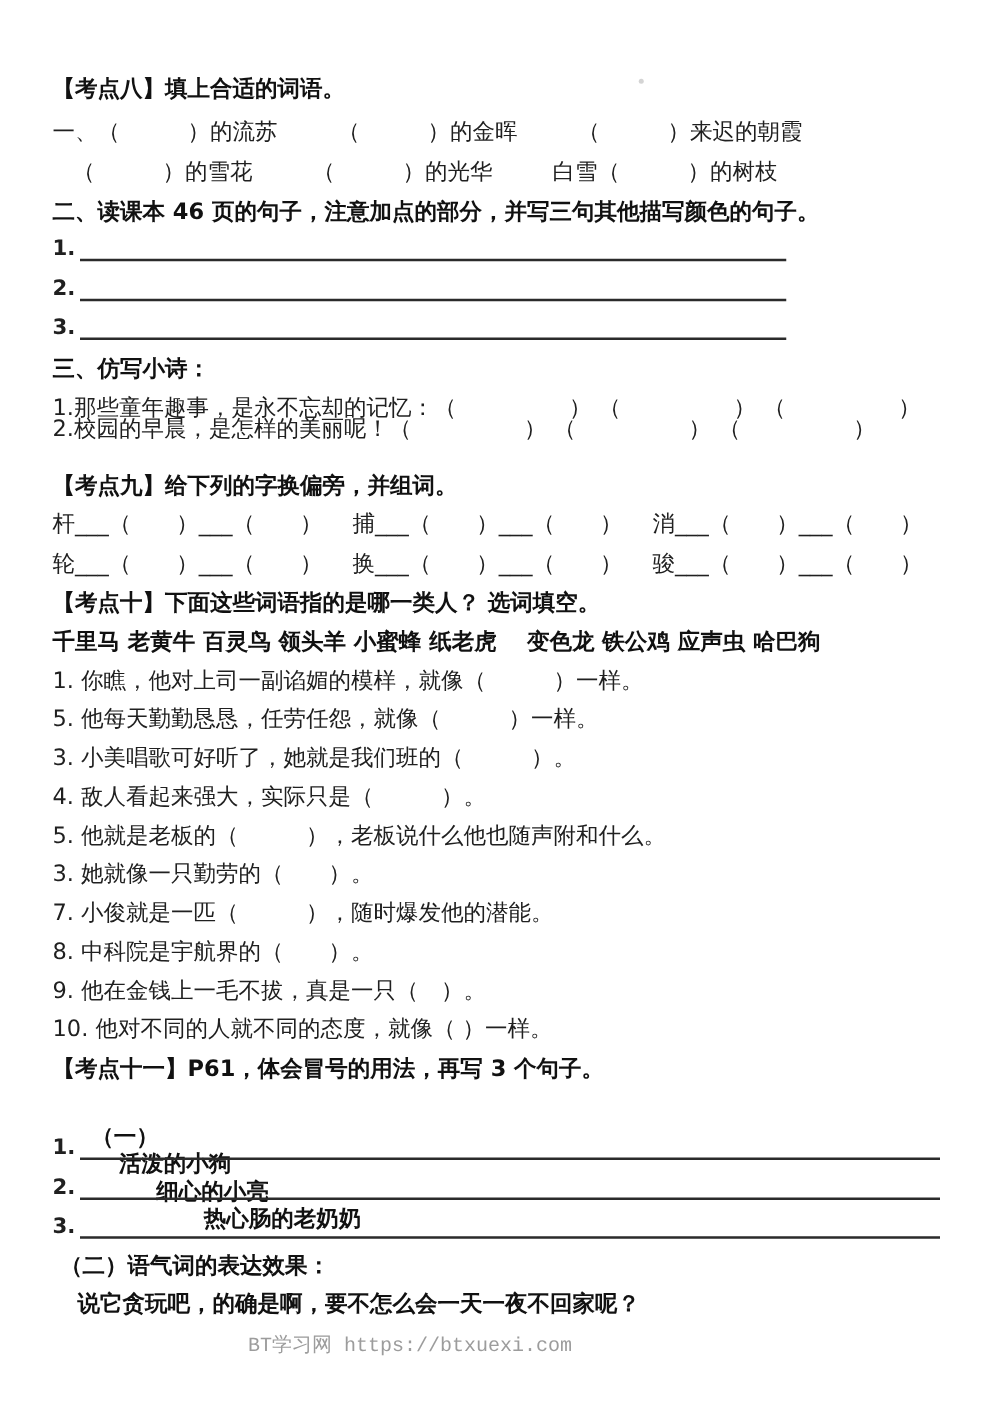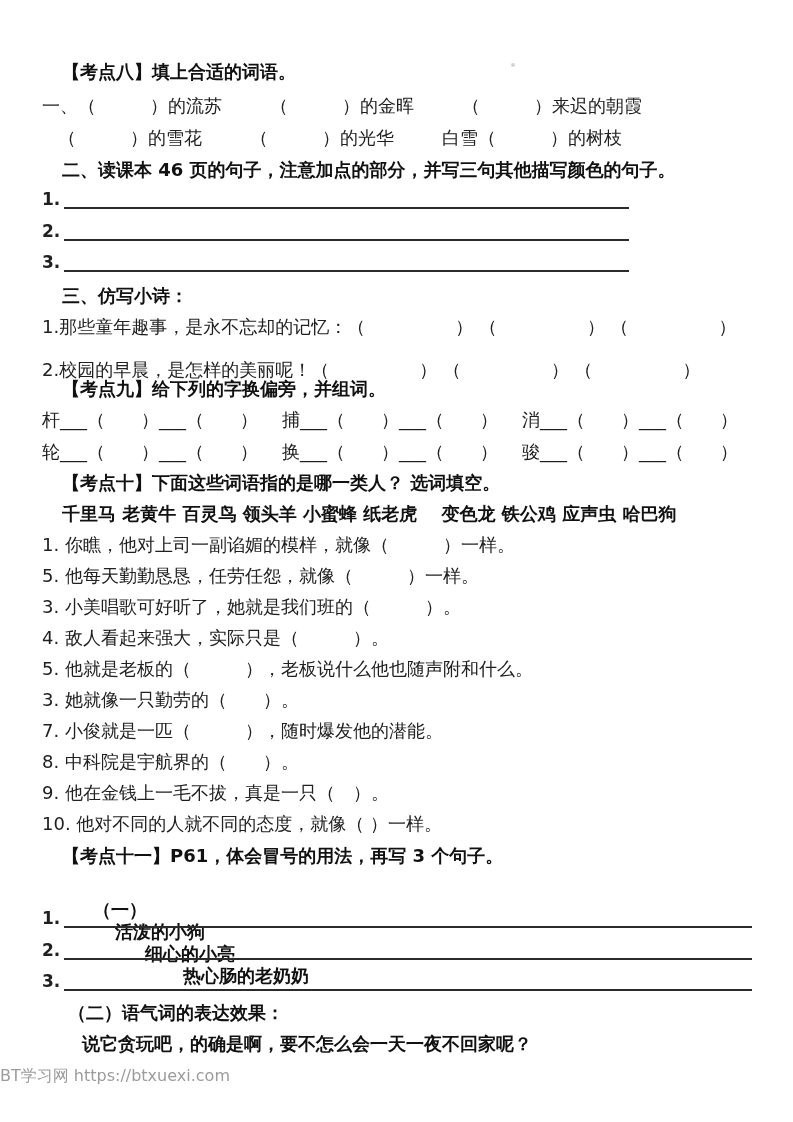--- a/index.html
+++ b/index.html
@@ -11,38 +11,38 @@
     color:#202020;
     overflow:hidden;
   }
   .line{
     position:absolute;
     left:42px;
     font-size:18px;
     line-height:22px;
     white-space:pre;
   }
-  .bold{font-weight:700;color:#111111;margin-left:20px;}
+  .bold{font-weight:700;color:#111111;}
   .rowflex{display:flex;}
   .rowflex span{white-space:pre;}
   .gap34{gap:48px;}
   .gap24{gap:24px;}
   .blankline{display:flex;align-items:flex-end;}
   .blankline .num{font-weight:700;font-size:17px;line-height:20px;margin-right:4px;}
   .uline{display:inline-block;height:20px;border-bottom:2px solid #2b2b2b;}
   .uw-short{width:565px;}
   .uw-long{width:688px;}
   .examples span{white-space:pre;}
   .ex-label{margin-left:6px;}
   .ex1{margin-left:28px;}
   .ex2{margin-left:58px;}
   .ex3{margin-left:96px;}
   .footer{
     position:absolute;left:0;top:1066px;width:656px;
-    color:#9c9c9c;font-size:16px;
+    text-align:center;color:#9c9c9c;font-size:16px;font-family:Liberation Mono, monospace;
   }
   .speck{
     position:absolute;left:511px;top:63px;width:4px;height:4px;
     background:#c9c9c9;border-radius:50%;opacity:.8;
   }
 </style>
 </head>
 <body>
 
 <div class="page">
@@ -73,21 +73,21 @@
     <span class="num">2.</span>
     <span class="uline uw-short"></span>
   </div>
   <div class="line blankline" style="top:250px">
     <span class="num">3.</span>
     <span class="uline uw-short"></span>
   </div>
 
   <div class="line bold" style="top:285px">三、仿写小诗：</div>
   <div class="line" style="top:316px">1.那些童年趣事，是永不忘却的记忆：（　　　　　） （　　　　　） （　　　　　）</div>
-  <div class="line" style="top:359px">2.校园的早晨，是怎样的美丽呢！（　　　　　） （　　　　　） （　　　　　）</div>
+  <div class="line" style="top:333px">2.校园的早晨，是怎样的美丽呢！（　　　　　） （　　　　　） （　　　　　）</div>
 
   <div class="line bold" style="top:378px">【考点九】给下列的字换偏旁，并组词。</div>
 
   <div class="line rowflex gap24" style="top:409px">
     <span>杆___（　　）___（　　）</span>
     <span>捕___（　　）___（　　）</span>
     <span>消___（　　）___（　　）</span>
   </div>
   <div class="line rowflex gap24" style="top:441px">
     <span>轮___（　　）___（　　）</span>

